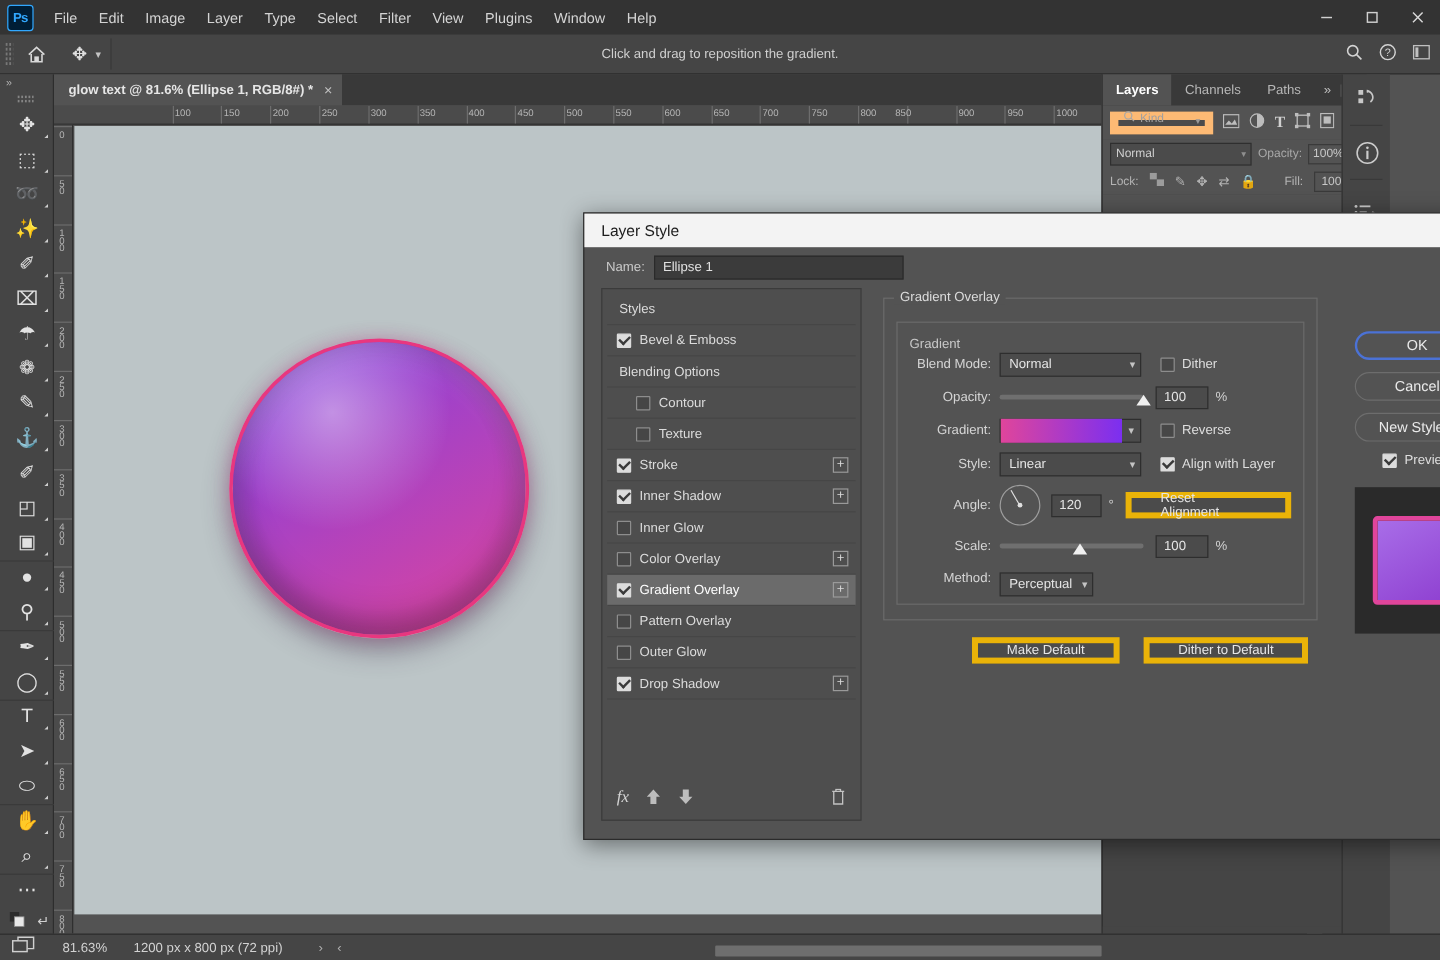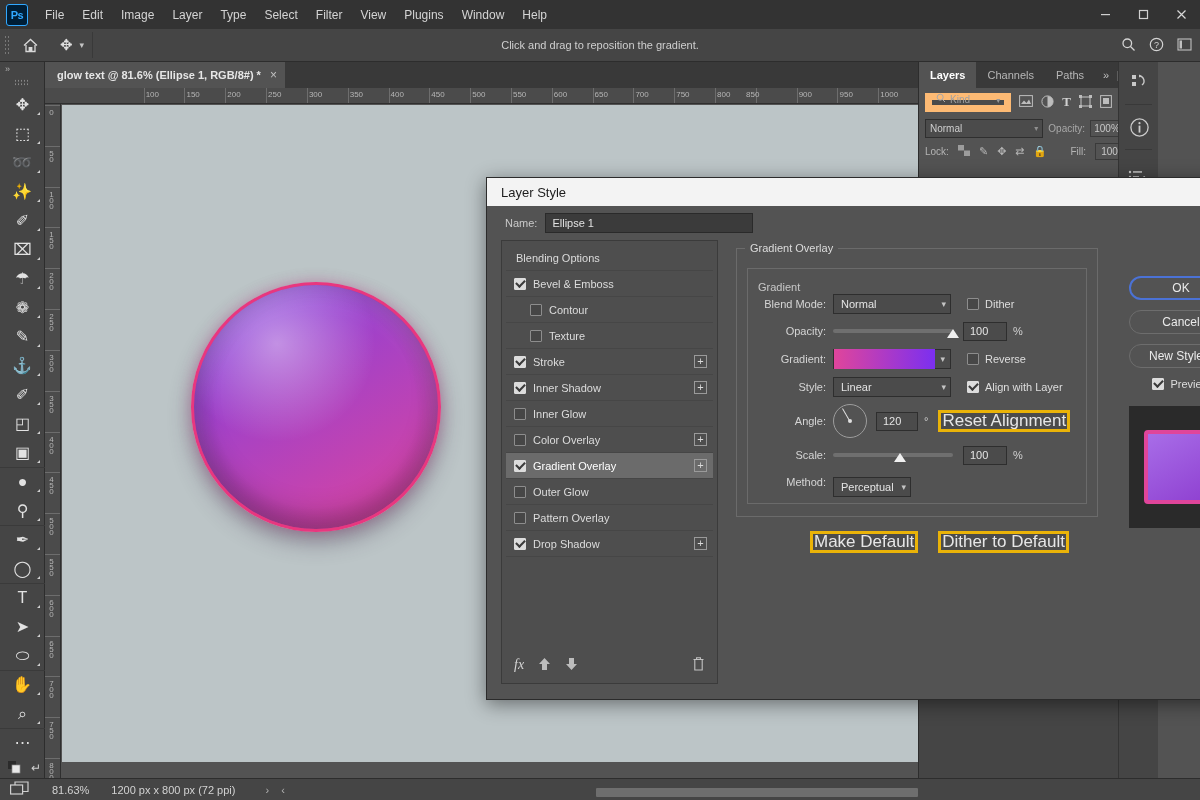--- a/index.html
+++ b/index.html
@@ -262,23 +262,23 @@
   .grad-swatch { height: 20px; border: 1px solid #2e2e2e; }
   .dial {
     width: 34px; height: 34px; border-radius: 50%; border: 1px solid #9d9d9d;
     position: relative; background: #535353;
   }
   .dial .hand { position: absolute; left: 50%; top: 50%; width: 15px; height: 1px;
     background: #e0e0e0; transform-origin: 0 50%; }
   .dial .hub { position: absolute; left: 50%; top: 50%; width: 4px; height: 4px;
     background: #e0e0e0; border-radius: 50%; transform: translate(-2px,-2px); }
   .btn {
-    height: 22px; background: #4b4b4b; border: 3px solid #eab308; color: #e6e6e6;
-    font-size: 17px; display: inline-flex; align-items: center; justify-content: center;
-    padding: 0 1px;
+    height: 22px; background: #4b4b4b; border: 5px solid #eab308; color: #e6e6e6;
+    font-size: 11px; display: inline-flex; align-items: center; justify-content: center;
+    padding: 0 24px;
   }
   .dlg-right {
     position: absolute; left: 642px; top: 36px; width: 118px;
   }
   .rbtn {
     width: 104px; height: 24px; border-radius: 12px; border: 1px solid #6d6d6d;
     background: #535353; color: #eaeaea; font-size: 12px;
     display: flex; align-items: center; justify-content: center; margin-bottom: 10px;
   }
   .rbtn.primary { border: 2px solid #4b72d6; }
@@ -741,25 +741,28 @@
     <div class="dlg-namerow">
       <span class="lbl">Name:</span>
       <div class="name-input">Ellipse 1</div>
     </div>
 
     <div class="dlg-body">
 
       <div class="fx-list">
         <div id="fx-rows">
             <div class="fx-row plain">
-              <span>Blending Options</span>
+              <span>Styles</span>
             </div>
             <div class="fx-row">
               <span class="fx-check on"></span>
               <span>Bevel &amp; Emboss</span>
+            </div>
+            <div class="fx-row plain">
+              <span>Blending Options</span>
             </div>
             <div class="fx-row indent">
               <span class="fx-check"></span>
               <span>Contour</span>
             </div>
             <div class="fx-row indent">
               <span class="fx-check"></span>
               <span>Texture</span>
             </div>
             <div class="fx-row">
@@ -781,25 +784,25 @@
               <span>Color Overlay</span>
               <span class="fx-plus">+</span>
             </div>
             <div class="fx-row selected">
               <span class="fx-check on"></span>
               <span>Gradient Overlay</span>
               <span class="fx-plus">+</span>
             </div>
             <div class="fx-row">
               <span class="fx-check"></span>
-              <span>Outer Glow</span>
+              <span>Pattern Overlay</span>
             </div>
             <div class="fx-row">
               <span class="fx-check"></span>
-              <span>Pattern Overlay</span>
+              <span>Outer Glow</span>
             </div>
             <div class="fx-row">
               <span class="fx-check on"></span>
               <span>Drop Shadow</span>
               <span class="fx-plus">+</span>
             </div>
           </div>
         <div class="fx-toolrow">
           <span style="font-family:'Liberation Serif',serif;font-style:italic;font-size:14px;">fx</span>
           <span>

